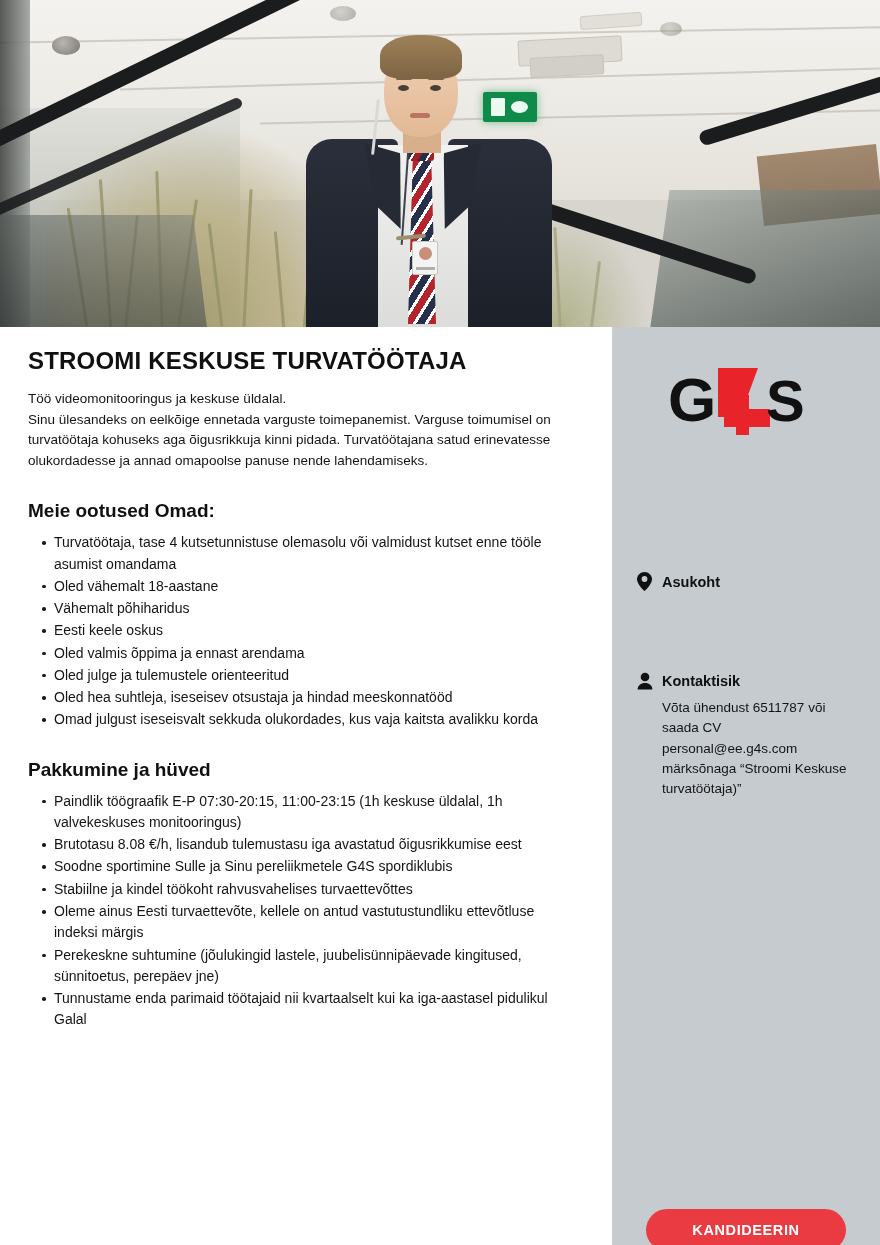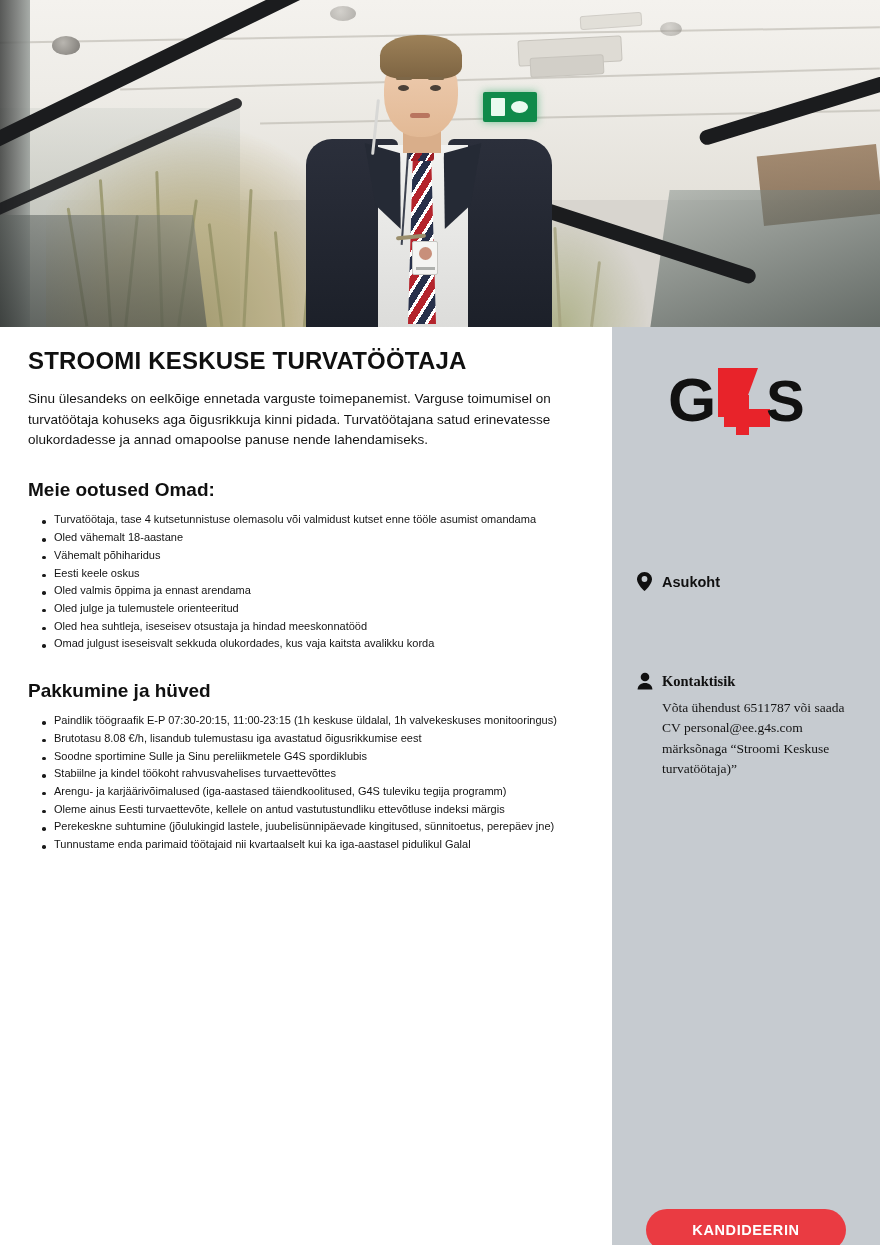--- a/index.html
+++ b/index.html
@@ -217,21 +217,21 @@
   }
   .intro { font-size: 13.5px; line-height: 1.55; color: #141414; }
   .intro p { margin: 0; }
   .section-title {
     font-size: 19px; font-weight: bold; color: #101010;
     margin: 28px 0 10px 0;
   }
   ul.bullets { list-style: none; margin: 0; padding: 0; }
   ul.bullets li {
     position: relative; padding-left: 26px; margin-bottom: 1px;
-    font-size: 11px; line-height: 1.52; color: #141414;
+    font-size: 14px; line-height: 1.52; color: #141414;
   }
   ul.bullets li::before {
     content: ""; position: absolute; left: 14px; top: 9px;
     width: 3.5px; height: 3.5px; background: #1a1a1a; border-radius: 50%;
   }
 
   
   .sidebar {
     position: absolute; top: 327px; left: 612px;
     width: 268px; height: 918px;
@@ -248,21 +248,21 @@
   .info-head {
     display: flex; align-items: center; gap: 9px;
     font-size: 14.5px; font-weight: bold; color: #101010;
   }
   .info-head .ic { display: flex; width: 17px; justify-content: center; }
   .info-body {
     margin: 8px 0 0 26px; font-size: 13.5px; line-height: 1.5; color: #141414;
     word-break: break-word;
   }
   .loc-block { top: 245px; text-align: center; }
-  .contact-block { top: 345px; font-family: Liberation Serif, serif; }
+  .contact-block { top: 345px; }
   .apply-wrap {
     position: absolute; top: 882px; left: 0; width: 268px;
     display: flex; justify-content: center;
   }
   .apply-btn {
     width: 200px; height: 42px; border: none; border-radius: 21px;
     background: #ea3b42; color: #ffffff;
     font-family: "Liberation Sans", sans-serif;
     font-size: 14.5px; font-weight: bold; letter-spacing: .6px;
     cursor: pointer;
@@ -335,20 +335,21 @@
         <div class="earpiece"></div>
       </div>
     </div>
   </div>
 
   <div class="content">
 
     <h1 class="job-title">STROOMI KESKUSE TURVATÖÖTAJA</h1>
 
     <div class="intro">
+      <p>Töö videomonitooringus ja keskuse üldalal.</p>
       <p>Sinu ülesandeks on eelkõige ennetada varguste toimepanemist. Varguse toimumisel on turvatöötaja kohuseks aga õigusrikkuja kinni pidada. Turvatöötajana satud erinevatesse olukordadesse ja annad omapoolse panuse nende lahendamiseks.</p>
     </div>
 
     <h2 class="section-title">Meie ootused Omad:</h2>
     <ul class="bullets">
       <li>Turvatöötaja, tase 4 kutsetunnistuse olemasolu või valmidust kutset enne tööle asumist omandama</li>
       <li>Oled vähemalt 18-aastane</li>
       <li>Vähemalt põhiharidus</li>
       <li>Eesti keele oskus</li>
       <li>Oled valmis õppima ja ennast arendama</li>
@@ -356,21 +357,20 @@
       <li>Oled hea suhtleja, iseseisev otsustaja ja hindad meeskonnatööd</li>
       <li>Omad julgust iseseisvalt sekkuda olukordades, kus vaja kaitsta avalikku korda</li>
     </ul>
 
     <h2 class="section-title">Pakkumine ja hüved</h2>
     <ul class="bullets">
       <li>Paindlik töögraafik E-P 07:30-20:15, 11:00-23:15 (1h keskuse üldalal, 1h valvekeskuses monitooringus)</li>
       <li>Brutotasu 8.08 €/h, lisandub tulemustasu iga avastatud õigusrikkumise eest</li>
       <li>Soodne sportimine Sulle ja Sinu pereliikmetele G4S spordiklubis</li>
       <li>Stabiilne ja kindel töökoht rahvusvahelises turvaettevõttes</li>
-      <li>Arengu- ja karjäärivõimalused (iga-aastased täiendkoolitused, G4S tuleviku tegija programm)</li>
       <li>Oleme ainus Eesti turvaettevõte, kellele on antud vastutustundliku ettevõtluse indeksi märgis</li>
       <li>Perekeskne suhtumine (jõulukingid lastele, juubelisünnipäevade kingitused, sünnitoetus, perepäev jne)</li>
       <li>Tunnustame enda parimaid töötajaid nii kvartaalselt kui ka iga-aastasel pidulikul Galal</li>
     </ul>
   </div>
 
   <div class="sidebar">
 
     <div class="logo-wrap">
       <svg class="g4s" viewBox="0 0 160 74">

